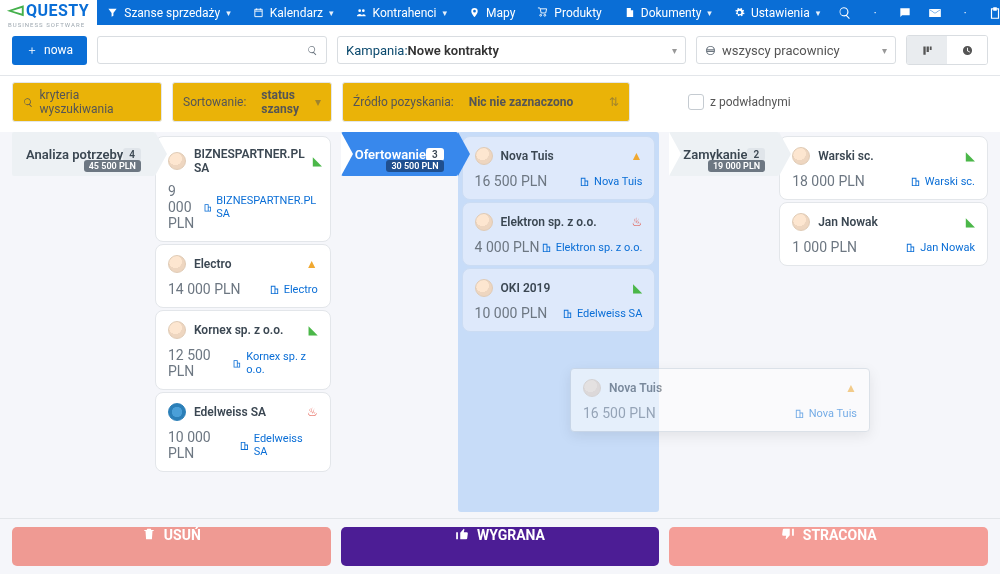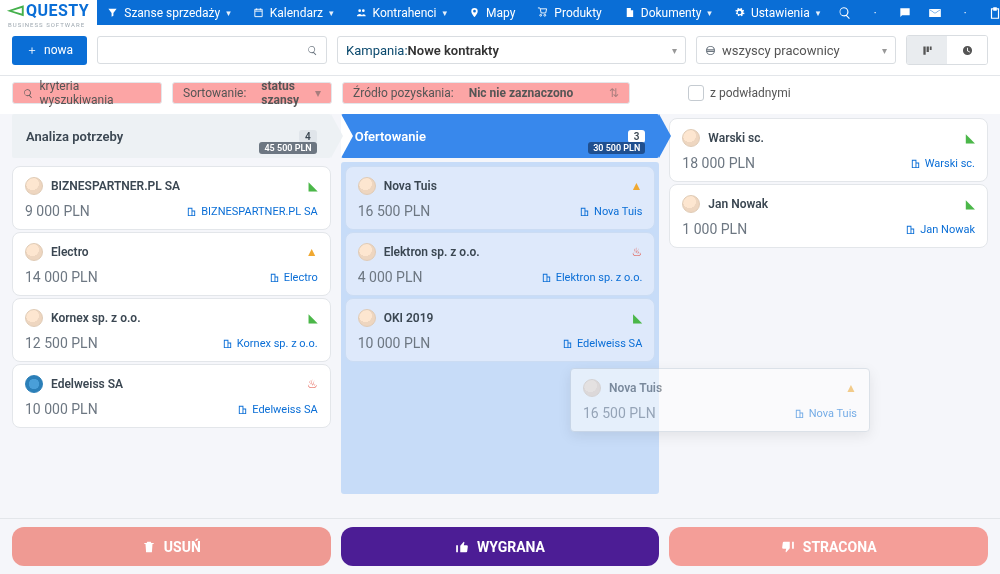--- a/index.html
+++ b/index.html
@@ -25,28 +25,28 @@
   .search-box { flex: 1; border: 1px solid #d9dde1; border-radius: 3px; height: 28px; display: flex; align-items: center; justify-content: flex-end; padding: 0 8px; color: #555; cursor: text; }
   .sel { border: 1px solid #d9dde1; border-radius: 3px; height: 28px; display: flex; align-items: center; padding: 0 8px; color: #555; cursor: pointer; background: #fff; }
   .sel .lbl { color: #0c4a6e; }
   .sel .val { color: #333; font-weight: 600; }
   .sel .sel-caret { margin-left: auto; opacity: .6; font-size: 10px; }
   .toggle-group { display: flex; border: 1px solid #d9dde1; border-radius: 3px; overflow: hidden; }
   .toggle-group .tg { width: 40px; height: 28px; display: flex; align-items: center; justify-content: center; cursor: pointer; background: #fff; color: #555; font-size: 14px; }
   .toggle-group .tg.active { background: #e9ecef; }
 
   .filter-row2 { display: flex; gap: 10px; padding: 6px 12px 10px; align-items: center; background: #fff; }
-  .pill { border: 1px solid #e3e6ea; border-radius: 3px; height: 22px; display: flex; align-items: center; padding: 0 10px; color: #555; font-size: 12px; background: #fca5a5; gap: 6px; flex-shrink: 0; }
+  .pill { border: 1px solid #e3e6ea; border-radius: 3px; height: 40px; display: flex; align-items: center; padding: 0 10px; color: #555; font-size: 12px; background: #eab308; gap: 6px; flex-shrink: 0; }
   .pill .sel-caret { margin-left: 8px; opacity:.5; }
   .chk { width: 16px; height: 16px; border: 1px solid #c5cbd1; border-radius: 3px; background:#fff; display:inline-block; margin-right:6px; cursor:pointer; }
   .chk-wrap { display:flex; align-items:center; color:#555; font-size:12px;margin-left:48px; }
 
   
   .board { display: flex; gap: 10px; padding: 0 12px 66px; height: calc(574px - 38px - 48px - 42px); overflow: hidden; }
-  .col { flex: 1; min-width: 0; display:flex; flex-direction:column; }
+  .col { flex: 1; min-width: 0; display:flex; flex-direction:row; }
   .col-head {
     position: relative; height: 44px; display: flex; align-items: center; padding: 0 14px;
     background: #edf1f4; color: #3b4752; font-weight: 600; font-size: 13px;
     border-radius: 2px; margin-bottom: 4px;
   }
   .col-head.active { background: #3888ec; color: #fff; }
   .col-head .count { background: #e0e5ea; color:#3b4752; border-radius: 3px; padding: 1px 6px; font-size: 10px; margin-left: auto; }
   .col-head.active .count { background:#fff; color:#3b4752; }
   .col-head .arrow { position:absolute; right:-12px; top:0; width:0; height:0; border-top:22px solid transparent; border-bottom:22px solid transparent; border-left:12px solid #edf1f4; z-index:2; }
   .col-head.active .arrow { border-left-color:#3888ec; }
@@ -72,21 +72,21 @@
   .state-hot { color:#e14a3c; }
   .card-bot { display:flex; align-items:center; }
   .card-val { color:#6d7782; font-size:14px; }
   .card-co { margin-left:auto; color:#0a6ed6; font-size:11px; display:flex; align-items:center; gap:4px; }
 
   
   .ghost { position:absolute; left:570px; top:368px; width:300px; opacity:.55; background:#fff; border:1px solid #c7d0da; border-radius:4px; padding:10px 12px; box-shadow:0 4px 14px rgba(0,0,0,0.15); }
 
   
   .bottom-bar { position:absolute; left:0; right:0; bottom:0; height:56px; background:#f5f6fa; border-top:1px solid #e3e6ea; display:flex; gap:10px; padding:8px 12px; }
-  .action-btn { flex:1; border-radius:12px; display:flex; align-items:center; justify-content:center; gap:8px; font-weight:700; font-size:14px; cursor:pointer; color:#fff; }
+  .action-btn { flex:1; border-radius:5px; display:flex; align-items:flex-start; justify-content:center; gap:8px; font-weight:700; font-size:14px; cursor:pointer; color:#fff; }
   .act-del { background:#ef9a93; }
   .act-win { background:#4c1d95; }
   .act-lose { background:#f49e98; }
 
   svg.ic { width:14px; height:14px; fill:currentColor; }
   svg.ic-s { width:11px; height:11px; fill:currentColor; }
 </style>
 </head>
 <body>
 
@@ -360,20 +360,27 @@
               <svg class="ic-s" viewBox="0 0 24 24">
                 <path d="M4 22V4h10v6h6v12H4zm2-2h6V6H6v14zm8 0h4v-8h-4v8z"></path>
               </svg>
               <span>Edelweiss SA</span>
             </span>
           </div>
         </div>
       </div>
     </div>
     <div class="col">
+      <div class="col-head">
+        <span class="arrow-in"></span>
+        <span>Zamykanie</span>
+        <span class="count">2</span>
+        <span class="col-sum">19 000 PLN</span>
+        <span class="arrow"></span>
+      </div>
       <div class="col-body">
         <div class="card">
           <div class="card-top">
             <span class="avatar"></span>
             <span class="card-title">Warski sc.</span>
             <span class="state-icon state-ok">◣</span>
           </div>
           <div class="card-bot">
             <span class="card-val">18 000 PLN</span>
             <span class="card-co">

